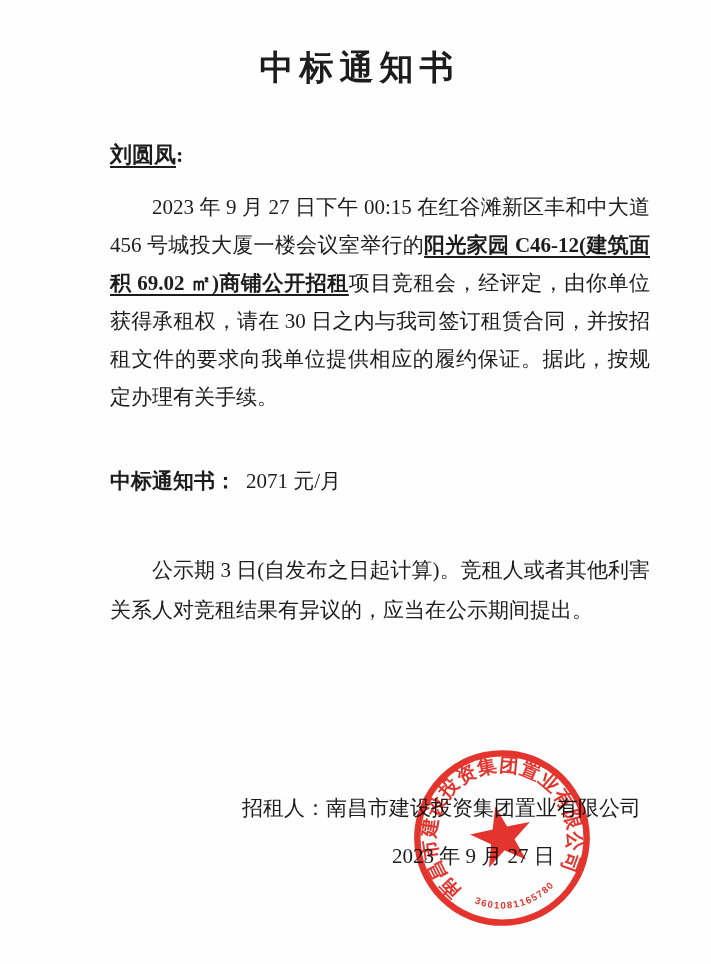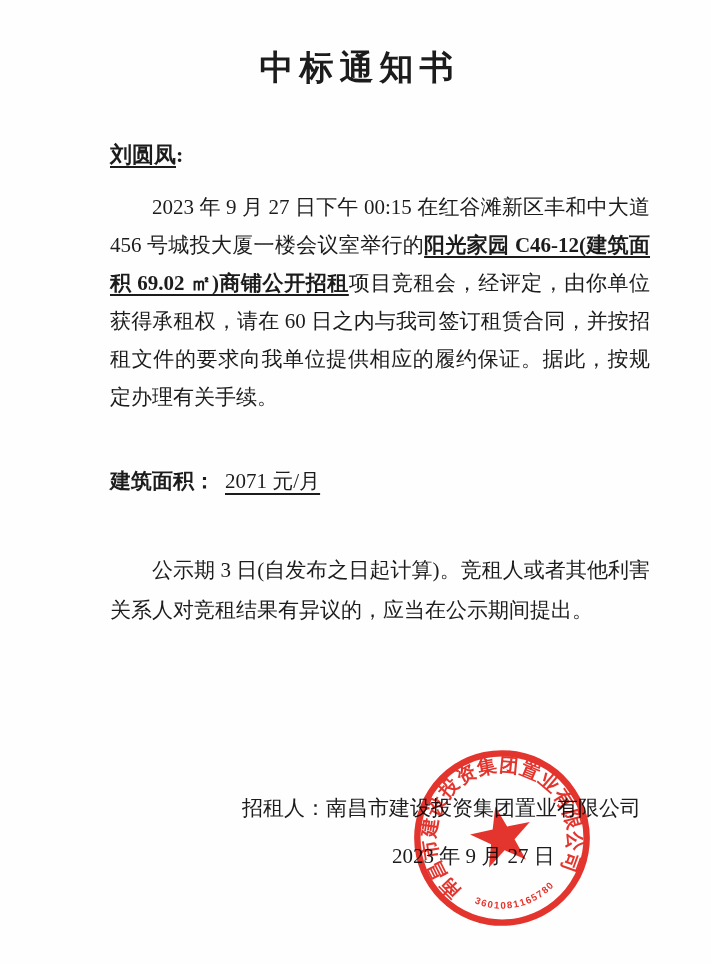--- a/index.html
+++ b/index.html
@@ -54,21 +54,20 @@
     text-decoration: underline;
     text-underline-offset: 4px;
   }
   .result-row {
     margin-top: 48px;
     font-size: 21px;
     line-height: 34px;
   }
   .result-label { font-weight: 700; }
   .result-value {
-    text-decoration: underline;
     text-underline-offset: 5px;
     padding: 0 16px 0 10px;
   }
   .para2 {
     margin-top: 52px;
     font-size: 21px;
     line-height: 40px;
     text-align: justify;
     text-indent: 2em;
   }
@@ -122,24 +121,24 @@
 <div class="page">
 
   <h1 class="doc-title">中标通知书</h1>
 
   <div class="content">
 
     <div class="salutation">
       <span class="name">刘圆凤</span><span>:</span>
     </div>
 
-    <p class="para"><span>2023 年 9 月 27 日下午 00:15 在红谷滩新区丰和中大道 456 号城投大厦一楼会议室举行的</span><span class="emph">阳光家园 C46-12(建筑面积 69.02 ㎡)商铺公开招租</span><span>项目竞租会，经评定，由你单位获得承租权，请在 60 日之内与我司签订租赁合同，并按招租文件的要求向我单位提供相应的履约保证。据此，按规定办理有关手续。</span></p>
+    <p class="para"><span>2023 年 9 月 27 日下午 00:15 在红谷滩新区丰和中大道 456 号城投大厦一楼会议室举行的</span><span class="emph">阳光家园 C46-12(建筑面积 69.02 ㎡)商铺公开招租</span><span>项目竞租会，经评定，由你单位获得承租权，请在 30 日之内与我司签订租赁合同，并按招租文件的要求向我单位提供相应的履约保证。据此，按规定办理有关手续。</span></p>
 
     <div class="result-row">
-      <span class="result-label">建筑面积：</span><span class="result-value">2071 元/月</span>
+      <span class="result-label">中标通知书：</span><span class="result-value">2071 元/月</span>
     </div>
 
     <p class="para2">公示期 3 日(自发布之日起计算)。竞租人或者其他利害关系人对竞租结果有异议的，应当在公示期间提出。</p>
 
 
   </div>
 
   <div class="footer-lessor">
     <span>招租人：</span><span>南昌市建设投资集团置业有限公司</span>
   </div>

